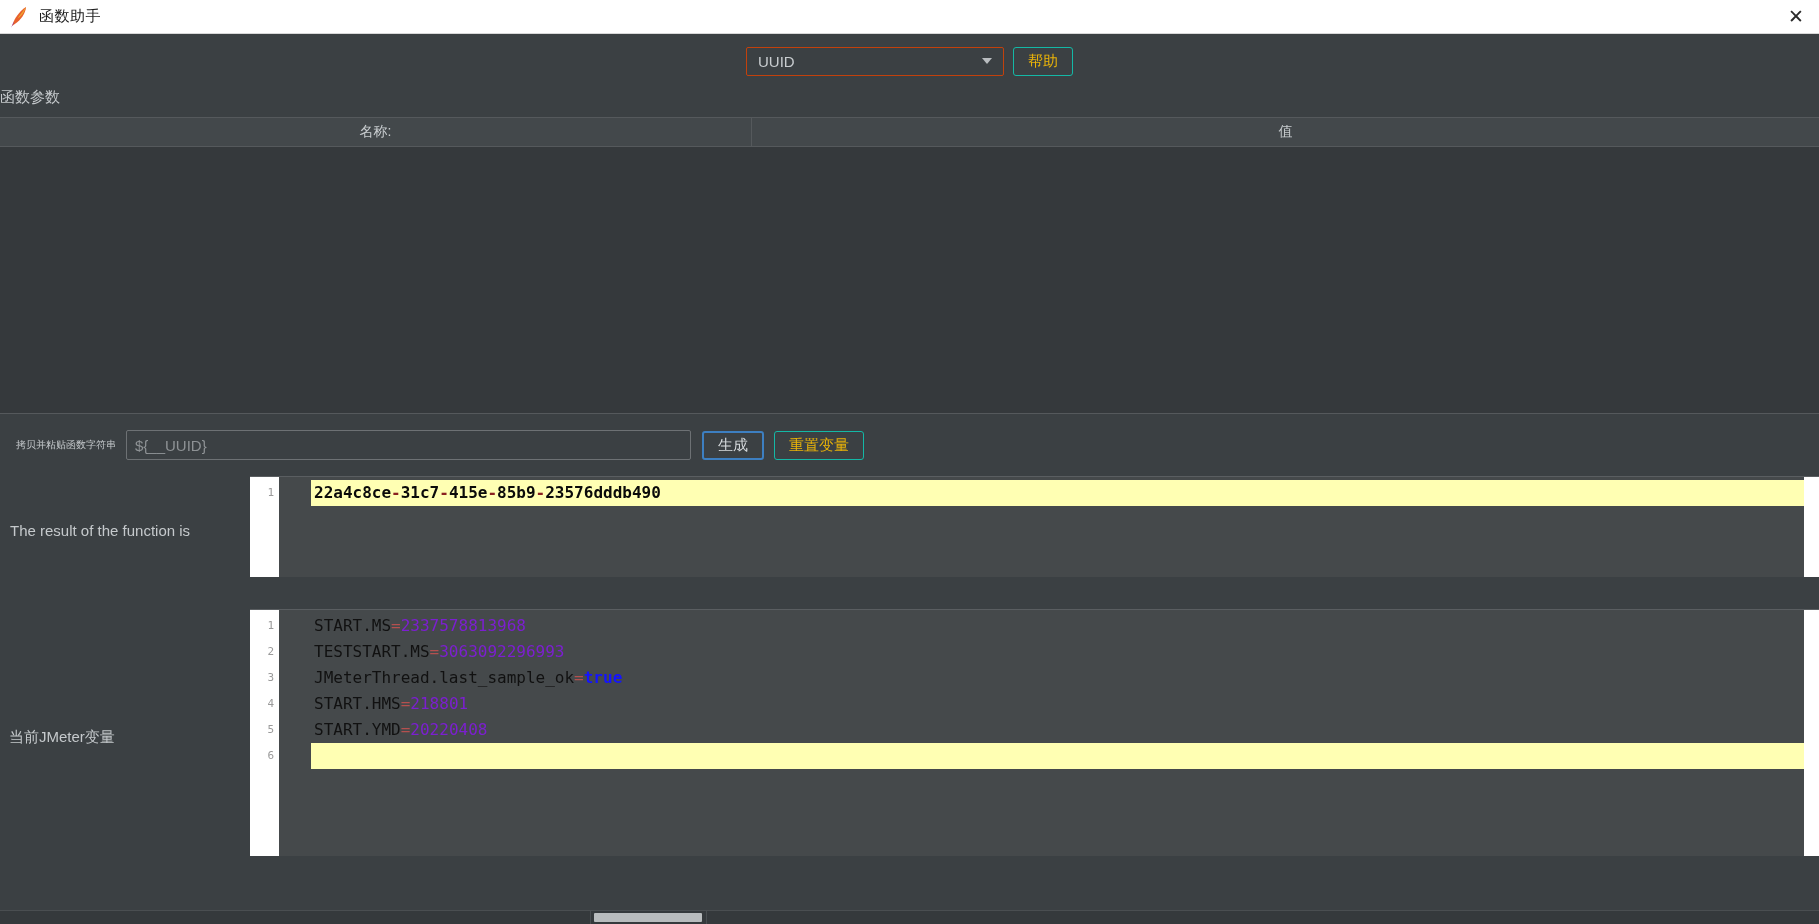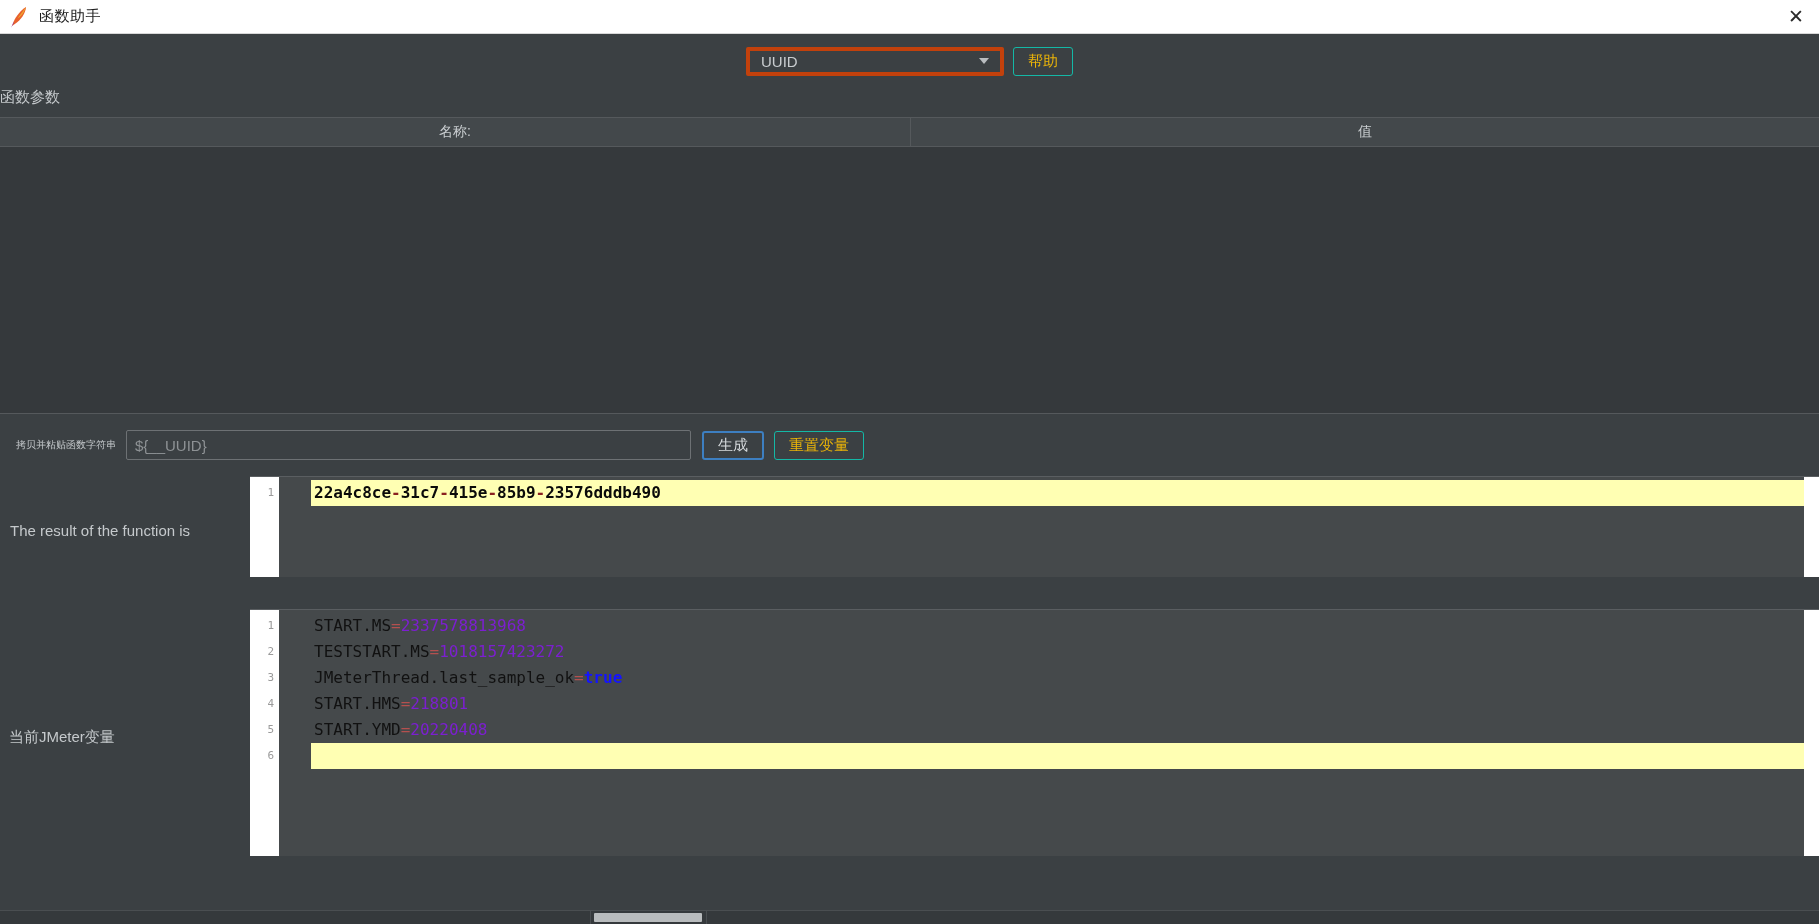--- a/index.html
+++ b/index.html
@@ -70,21 +70,21 @@
     align-items: center;
     justify-content: center;
     gap: 9px;
     background: #3b4043;
     padding-top: 4px;
   }
   .combo {
     width: 258px;
     height: 29px;
     background: #3b4043;
-    border: 4px solid #c2410c;
+    border: 1px solid #c2410c;
     border-radius: 2px;
     display: flex;
     align-items: center;
     padding: 0 4px 0 11px;
     box-sizing: border-box;
     cursor: pointer;
   }
   .combo-value {
     flex: 1;
     font-size: 15px;
@@ -141,21 +141,21 @@
   }
   .th {
     display: flex;
     align-items: center;
     justify-content: center;
     font-size: 14px;
     color: #c9cdd0;
     box-sizing: border-box;
   }
   .th.name-col {
-    width: 911px;
+    width: 752px;
     border-right: 1px solid #55595c;
   }
   .th.value-col {
     flex: 1;
   }
   .tbody {
     height: 266px;
     background: #35393c;
     border-bottom: 1px solid #55595c;
   }
@@ -359,21 +359,21 @@
       <div class="gutter" id="vars-gutter">
           <span class="lineno">1</span>
           <span class="lineno">2</span>
           <span class="lineno">3</span>
           <span class="lineno">4</span>
           <span class="lineno">5</span>
           <span class="lineno">6</span>
         </div>
       <div class="code-area" id="vars-code">
           <div class="code-line"><span class="tok-key">START.MS</span><span class="tok-eq">=</span><span class="tok-num">2337578813968</span></div>
-          <div class="code-line"><span class="tok-key">TESTSTART.MS</span><span class="tok-eq">=</span><span class="tok-num">1018157423272</span></div>
+          <div class="code-line"><span class="tok-key">TESTSTART.MS</span><span class="tok-eq">=</span><span class="tok-num">3063092296993</span></div>
           <div class="code-line"><span class="tok-key">JMeterThread.last_sample_ok</span><span class="tok-eq">=</span><span class="tok-bool">true</span></div>
           <div class="code-line"><span class="tok-key">START.HMS</span><span class="tok-eq">=</span><span class="tok-num">218801</span></div>
           <div class="code-line"><span class="tok-key">START.YMD</span><span class="tok-eq">=</span><span class="tok-num">20220408</span></div>
           <div class="code-line hl">&nbsp;</div>
         </div>
       <div class="right-rail"></div>
     </div>
   </div>
 
   <div class="spacer"></div>

